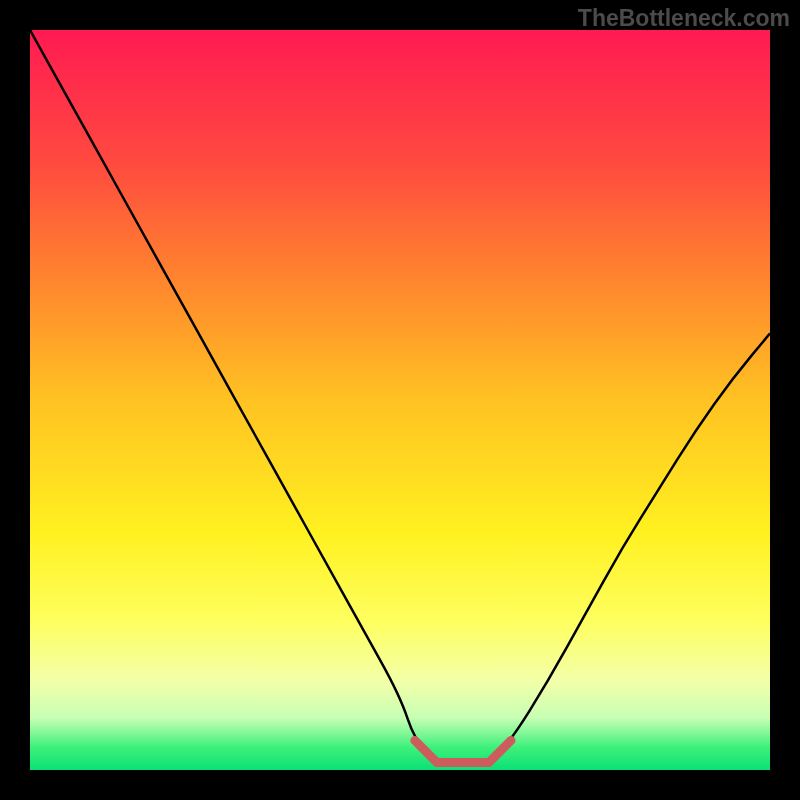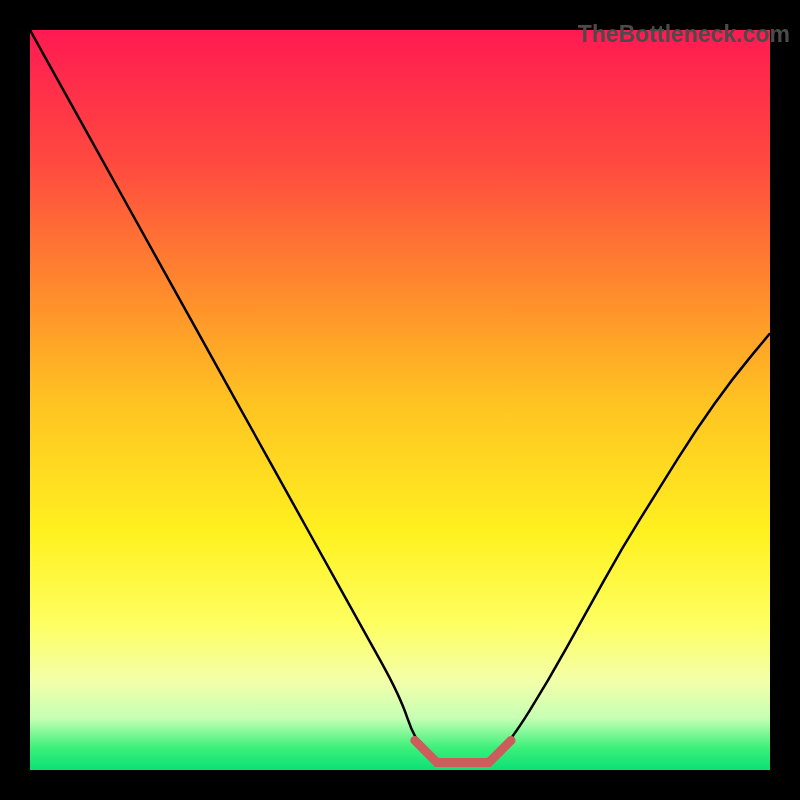--- a/index.html
+++ b/index.html
@@ -12,21 +12,20 @@
     position: relative;
   }
   .watermark {
     position: absolute;
     top: 5px;
     right: 10px;
     color: #4b4b4b;
     font-size: 23px;
     font-weight: bold;
     z-index: 10;
-    margin-top: 16px;
   }
   .plot-area {
     position: absolute;
     left: 30px;
     top: 30px;
     width: 740px;
     height: 740px;
     background: linear-gradient(to bottom,
       #ff1a52 0%,
       #ff4a3f 18%,

